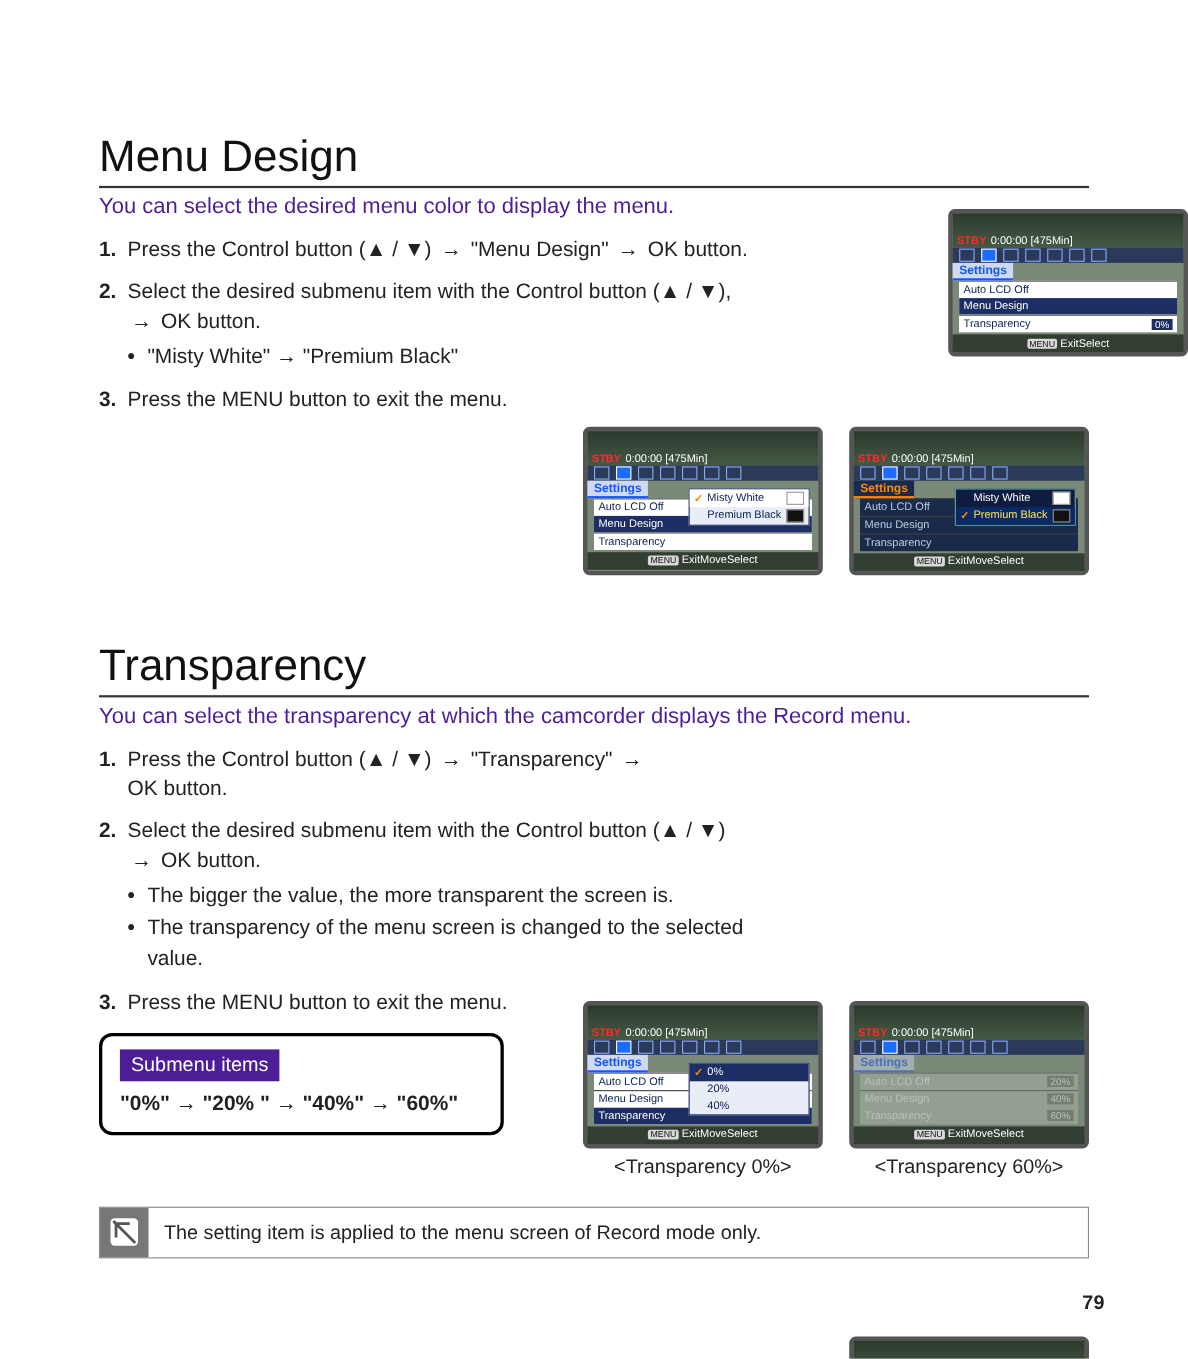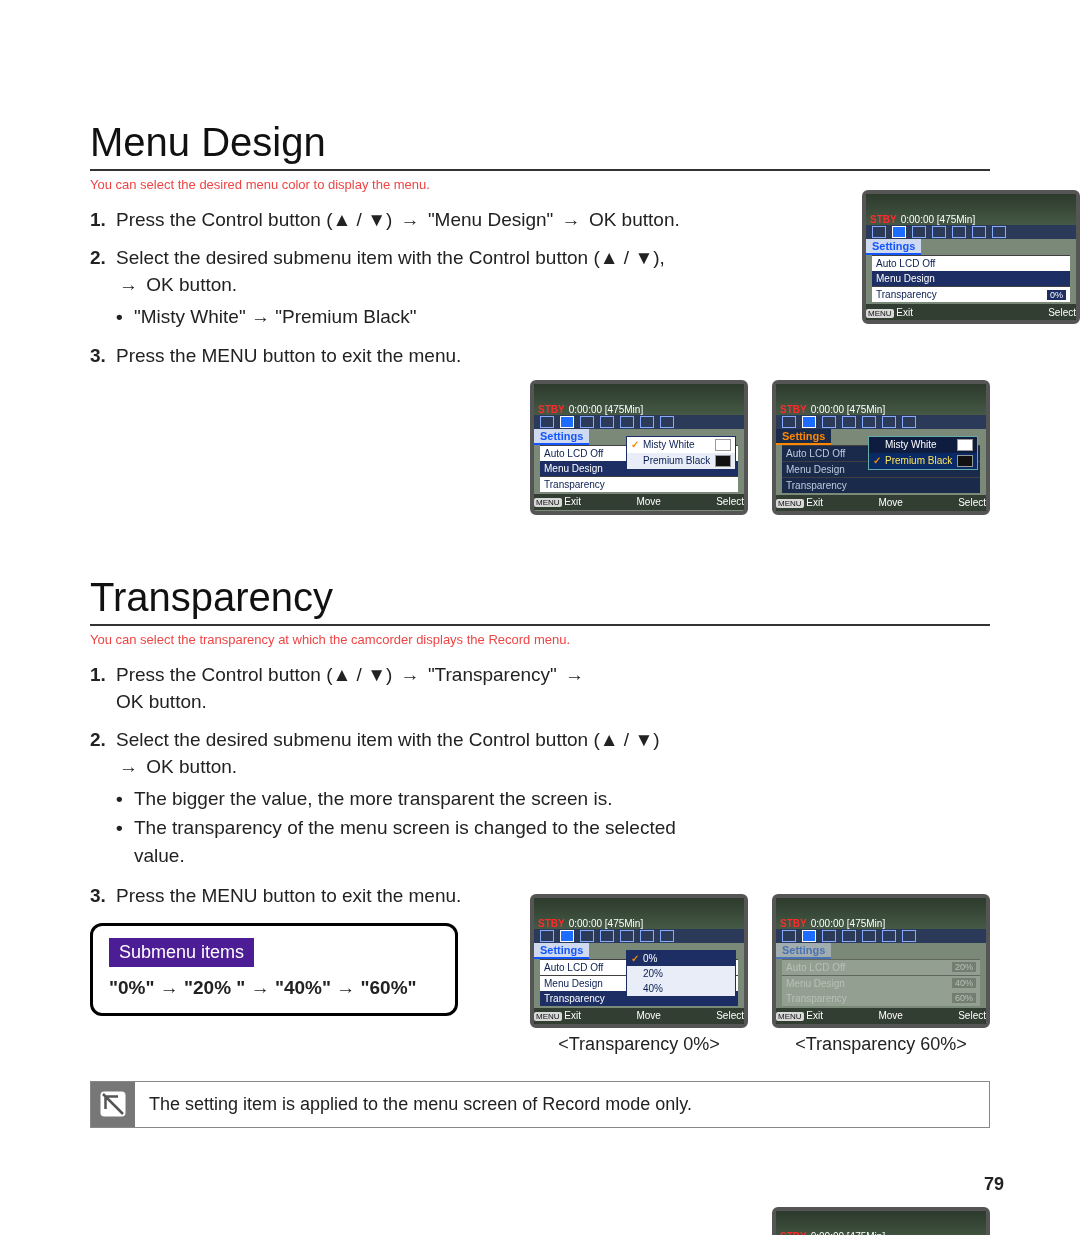--- a/index.html
+++ b/index.html
@@ -1,18 +1,18 @@
 <!DOCTYPE html>
 <html><head>
 <meta charset="utf-8">
 <style>
 html,body{margin:0;padding:0;background:#fff;font-family:Arial,Helvetica,sans-serif;color:#222}
 .page{width:1080px;height:1235px;position:relative;box-sizing:border-box;padding:120px 90px 40px 90px}
 h1{font-family:Arial;font-weight:400;font-size:40px;margin:0 0 6px 0;border-bottom:2px solid #333;padding-bottom:4px;color:#111}
-.intro{font-size:13px;margin:6px 0 14px 0;color:#ef4444}
+.intro{font-size:20px;margin:6px 0 14px 0;color:#4c1d95}
 .section{position:relative;margin-bottom:60px}
 .steps{margin:0 0 6px 0;padding-left:0;font-size:19px;line-height:1.45;list-style:none;max-width:620px}
 .steps li{margin-bottom:10px;display:flex}
 .steps li .num{font-weight:700;width:26px;flex-shrink:0}
 .steps li .body{flex:1}
 .sublist{margin:4px 0 0 0;padding:0;list-style:none}
 .sublist li{margin:2px 0;display:flex}
 .sublist li::before{content:"•";width:18px;text-align:left;flex-shrink:0;font-weight:700}
 .bold{font-weight:400}
 .tri{font-family:Arial;font-weight:900}
@@ -27,21 +27,21 @@
 .lcd-time{color:#fff;font-size:10px}
 .lcd-ic{height:14px;background:#2c3a5a;display:flex;align-items:center;gap:6px;padding-left:6px}
 .lcd-ic span{width:12px;height:10px;border:1px solid #8af;display:inline-block}
 .lcd-ic .active{background:#1d6bff;border-color:#fff}
 .lcd-set{display:inline-block;color:#1356ff;font-weight:700;font-size:11px;background:#cfd9f0;border-bottom:2px solid #1356ff;padding:1px 6px;margin:0}
 .lcd-body{background:#fff;margin:0 6px 2px 6px}
 .lcd-row{font-size:10px;color:#0a1e52;padding:2px 4px;border-top:1px solid #404040;display:flex;justify-content:space-between;align-items:center;background:#fff}
 .lcd-row.sel{background:#1c2e63;color:#fff;border-top:none}
 .lcd-row .val{background:#1c2e63;color:#fff;font-size:9px;padding:0 3px}
 .lcd-row.sel .val{background:#000}
-.lcd-foot{height:16px;background:rgba(20,30,20,0.7);display:flex;align-items:center;justify-content:space-between;font-size:10px}
+.lcd-foot{height:16px;background:rgba(20,30,20,0.7);display:flex;align-items:center;justify-content:center;font-size:10px}
 .lcd-foot .tag{background:#d8d8d8;color:#111;font-size:8px;padding:0 2px;border-radius:2px}
 .pop{position:absolute;right:8px;top:52px;background:#e8edf7;border:1px solid #1c2e63;font-size:10px;color:#0a1e52;width:108px;z-index:2}
 .pop.dark{background:#0e1c40;color:#fff;border:1px solid #6aa}
 .pop .prow{padding:2px 4px;display:flex;align-items:center;gap:4px}
 .pop .prow.selw{background:#fff}
 .pop .prow .chk{color:#f58a00;font-weight:700;width:8px}
 .pop .prow .sw{width:14px;height:10px;background:#fff;border:1px solid #999;margin-left:auto}
 .pop .prow .sw.bk{background:#111}
 .pop.dark .prow.seld{background:#0a2a66;color:#ffe45a}
 .lcd.trans60 .lcd-body{opacity:0.45;background:rgba(255,255,255,0.35)}

